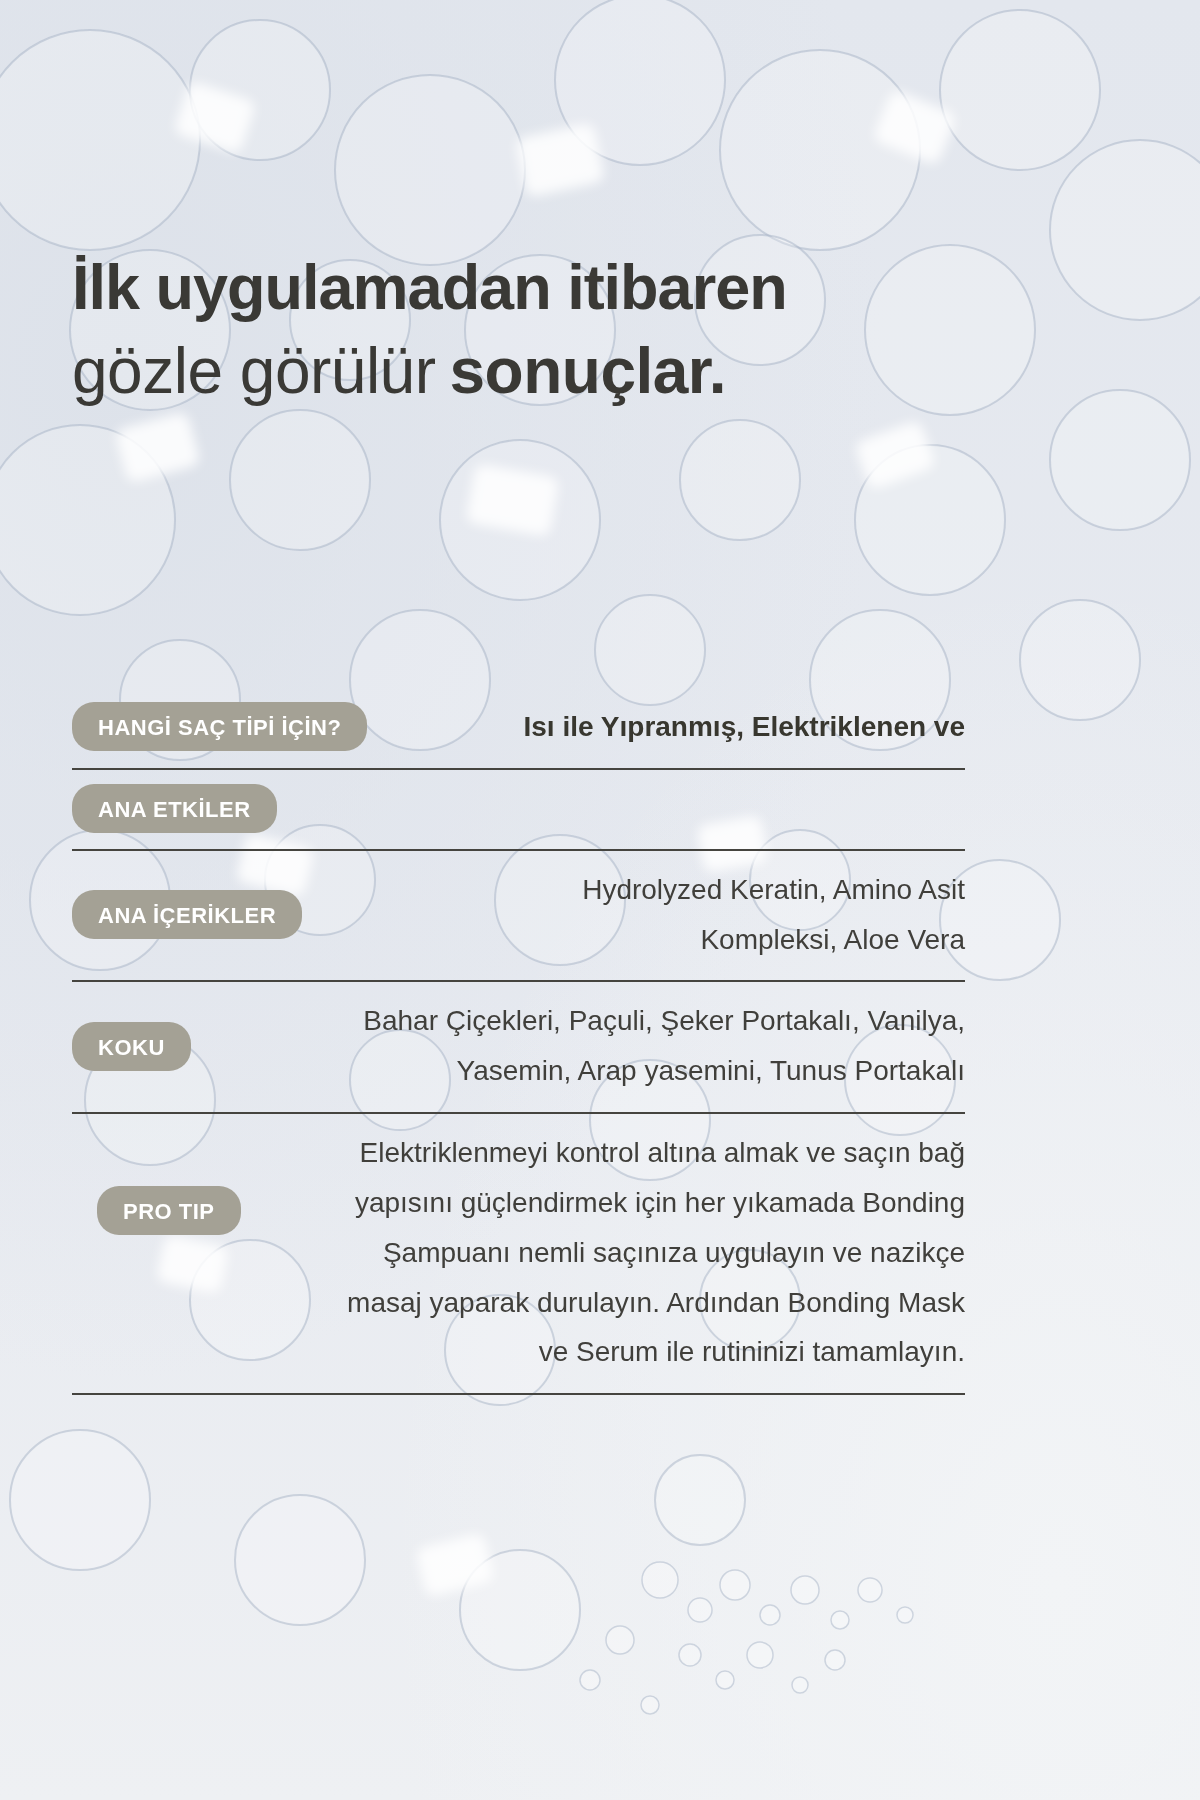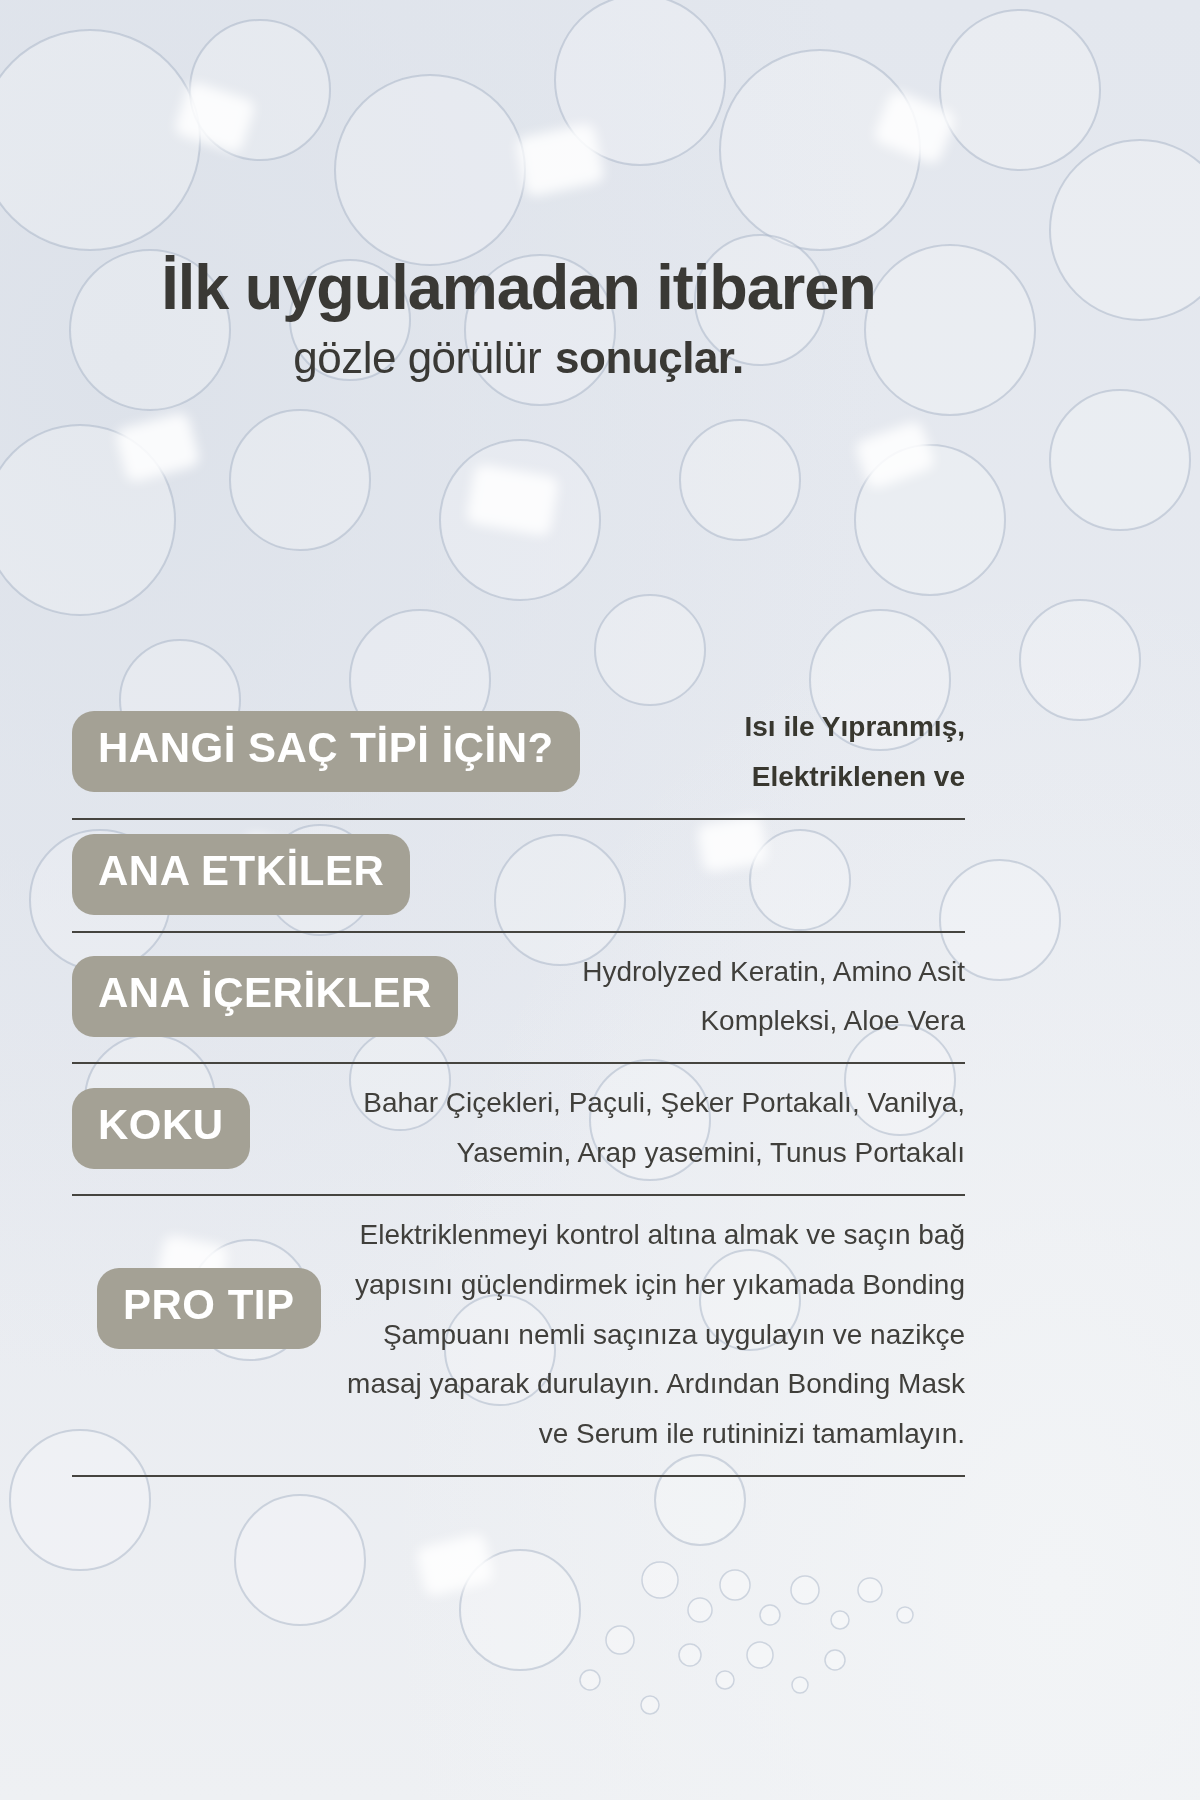--- a/index.html
+++ b/index.html
@@ -16,51 +16,50 @@
   .bg-foam {
     position: absolute; inset: 0;
     z-index: 0;
   }
   .content {
     position: absolute; left: 72px; top: 0;
     width: 893px; z-index: 2;
   }
   .heading {
     position: absolute; top: 246px; left: 0; width: 893px;
-    text-align: center;
     color: #3a3935;
     line-height: 1.32;
   }
   .heading .t1 {
     font-size: 63px; font-weight: 700; letter-spacing: -1px;
     white-space: nowrap;
   }
   .heading .t2 {
-    font-size: 44px; font-weight: 400; letter-spacing: -0.5px;
+    font-size: 64px; font-weight: 400; letter-spacing: -0.5px;
     white-space: nowrap;
   }
   .heading .t2 .t2-reg { margin-right: 14px; }
   .heading .t2 .t2-bold { font-weight: 700; }
 
   .info {
     position: absolute; top: 688px; left: 0; width: 893px;
   }
   .info-row {
     display: flex; align-items: center; justify-content: space-between;
     border-bottom: 2px solid #45443f;
     padding: 14px 0 16px 0;
   }
   .badge {
     flex: 0 0 auto;
     background: #a4a195;
     color: #ffffff;
     font-weight: 700;
-    font-size: 42px;
+    font-size: 22px;
     letter-spacing: 0.5px;
-    padding: 13px 26px 20px 26px;
+    padding: 13px 26px 10px 26px;
     border-radius: 22px;
     white-space: nowrap;
   }
   .row-text {
     text-align: right;
     color: #403f3b;
     font-size: 28px;
     line-height: 1.78;
     margin-left: 24px;
   }

